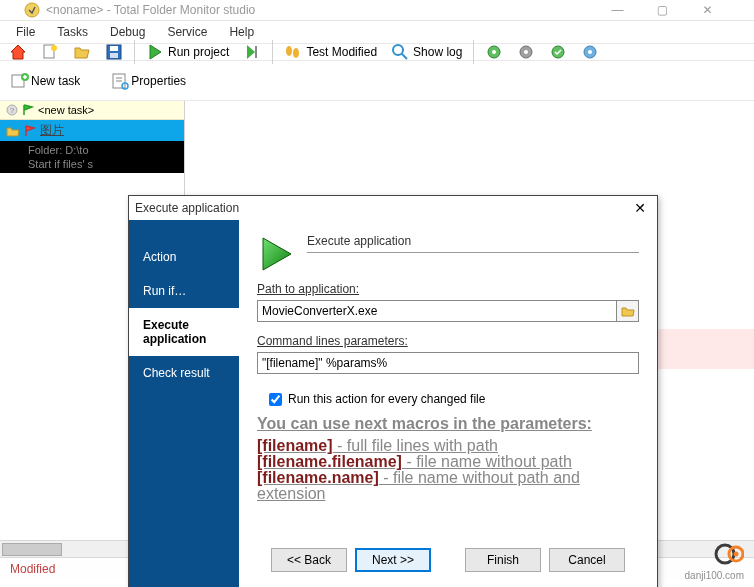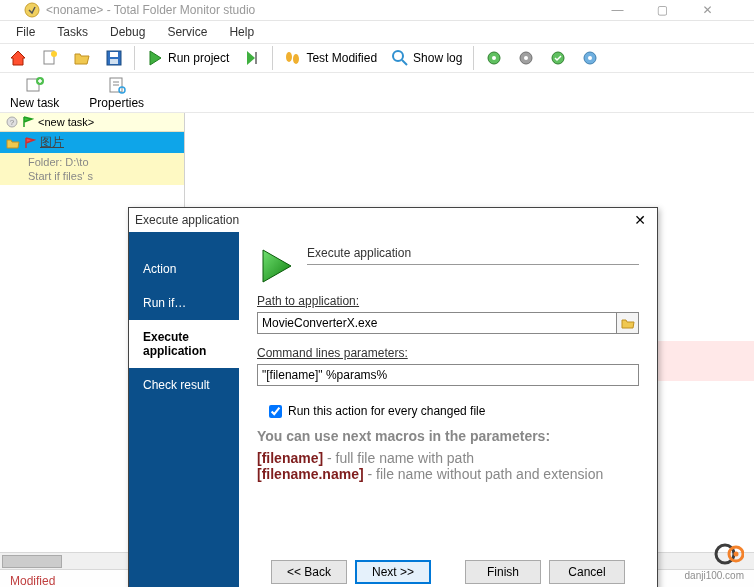--- a/index.html
+++ b/index.html
@@ -9,38 +9,38 @@
 .titlebar { height: 21px; background: #fff; display: flex; align-items: center; padding: 0 24px; border-bottom: 1px solid #e5e5e5; color: #999; }
 .titlebar .icon { width: 16px; height: 16px; margin-right: 6px; }
 .titlebar .title { flex: 1; font-size: 12px; }
 .titlebar .winbtn { width: 45px; height: 28px; display: flex; align-items: center; justify-content: center; color: #999; cursor: pointer; }
 
 
 .menubar { height: 22px; display: flex; align-items: center; padding: 2px 6px; gap: 2px; }
 .menubar .mitem { padding: 2px 10px; color: #333; cursor: pointer; }
 
 
-.toolbar { height: 30px; display: flex; align-items: center; padding: 3px 4px; gap: 4px; border-top: 1px solid #e8e8e8; border-bottom: 1px solid #e8e8e8; }
+.toolbar { height: 18px; display: flex; align-items: center; padding: 3px 4px; gap: 4px; border-top: 1px solid #e8e8e8; border-bottom: 1px solid #e8e8e8; }
 .tbtn { display: flex; align-items: center; gap: 4px; padding: 3px 5px; cursor: pointer; border-radius: 2px; }
 .tbtn .ico { width: 18px; height: 18px; display: inline-block; }
 .tbtn span.lbl { font-size: 12px; }
 .tsep { width: 1px; height: 24px; background: #d0d0d0; margin: 0 2px; }
 
 
 .toolbar2 { height: 40px; display: flex; align-items: center; padding: 2px 4px; gap: 18px; border-bottom: 1px solid #e8e8e8; }
-.tbtn2 { display: flex; flex-direction: column; align-items: center; gap: 1px; cursor: pointer; padding: 2px 6px; }
+.tbtn2 { display: flex; flex-direction: row; align-items: center; gap: 1px; cursor: pointer; padding: 2px 6px; }
 .tbtn2 .ico { width: 20px; height: 20px; }
 
 
 .mainarea { position: relative; height: calc(100% - 30px - 22px - 34px - 40px - 22px); display: flex; }
 .leftpane { width: 185px; background: #fff; border-right: 1px solid #d0d0d0; overflow: hidden; }
 .leftpane .tabhdr { background: #ffffdf; padding: 3px 6px; font-size: 11px; display:flex; align-items:center; gap:4px; border-bottom: 1px solid #e8e0c0; }
 .leftpane .tasktitle { background:#0ea5e9; padding: 2px 4px; display: flex; align-items: center; gap: 4px; }
 .leftpane .tasktitle .tlbl { color: #444; font-size: 12px; text-decoration: underline; }
-.leftpane .taskdetail { background: #fef9c3; padding: 2px 4px 2px 28px; font-size: 11px; color: #888; line-height: 14px; }
+.leftpane .taskdetail { background: #000000; padding: 2px 4px 2px 28px; font-size: 11px; color: #888; line-height: 14px; }
 .rightpane { flex: 1; background: #fff; position: relative; }
 .pinkstrip { position: absolute; top: 228px; left: 0; right: 0; height: 40px; background: #ffe8e8; }
 .scrollbar-h { height: 17px; background: #f0f0f0; border-top: 1px solid #d8d8d8; display: flex; align-items: center; }
 .scrollbar-h .thumb { width: 60px; height: 13px; background: #ccc; border: 1px solid #aaa; margin-left: 2px;}
 
 
 .statusbar { height: 22px; display: flex; align-items: center; padding: 0 10px; border-top: 1px solid #d8d8d8; background: #fefefe; }
 .statusbar .mod { color: #c04040; }
 
 
@@ -56,21 +56,21 @@
 .dlgmain .hdr { display: flex; align-items: flex-start; gap: 10px; margin-bottom: 8px; }
 .dlgmain .hdr .playico { width: 40px; height: 40px; }
 .dlgmain .hdr .htxt { display: flex; flex-direction: column; flex: 1; }
 .dlgmain .hdr .htxt .h1 { font-size: 12px; color: #333; }
 .dlgmain .hline { border-bottom: 1px solid #999; margin: 4px 0 14px 0; }
 .dlgmain .lbl { font-size: 12px; color: #333; margin-bottom: 4px; text-decoration: underline; }
 .dlgmain .fldrow { display: flex; margin-bottom: 12px; }
 .dlgmain input[type=text] { flex: 1; border: 1px solid #888; padding: 3px 4px; font-size: 12px; height: 22px; background: #fff; }
 .dlgmain .browse { width: 22px; height: 22px; border: 1px solid #888; border-left: none; display:flex; align-items:center; justify-content:center; cursor:pointer; background:#f4f4f4;}
 .dlgmain .chkrow { display: flex; align-items: center; gap: 6px; margin: 6px 0 10px 12px; }
-.dlgmain .macros { color: #888; font-size: 14px; line-height: 16px; }
+.dlgmain .macros { color: #888; font-size: 16px; line-height: 16px; text-decoration: underline; }
 .dlgmain .macros .mhead { font-weight: bold; margin-bottom: 6px; color: #888; }
 .dlgmain .macros b { color: #7f1d1d; }
 .dlgmain .spacer { flex: 1; }
 .dlgbtns { display: flex; gap: 8px; justify-content: flex-end; padding: 8px 14px 12px 14px; }
 .dlgbtns button { width: 76px; height: 24px; font-size: 12px; background: #e8e8e8; border: 1px solid #aaa; cursor: pointer; }
 .dlgbtns button.primary { border: 2px solid #0078d7; background: #e5f1fb; }
 
 
 .watermark { position: absolute; right: 10px; bottom: 18px; display: flex; align-items: center; gap: 6px; opacity: 0.95; }
 .watermark .logo { width: 30px; height: 30px; display:flex; align-items:center; justify-content:center; }
@@ -321,21 +321,22 @@
         <div class="lbl">Command lines parameters:</div>
         <div class="fldrow">
           <input type="text" value="&quot;[filename]&quot; %params%" style="">
         </div>
         <div class="chkrow">
           <input type="checkbox" checked="" style="">
           <span>Run this action for every changed file</span>
         </div>
         <div class="macros">
           <div class="mhead">You can use next macros in the parameters:</div>
-          <div><b>[filename]</b><span> - full file name with path</span></div>
+          <div><b>[filename]</b><span> - full file lines with path</span></div>
+          <div><b>[filename.filename]</b><span> - file name without path</span></div>
           <div><b>[filename.name]</b><span> - file name without path and extension</span></div>
         </div>
         <div class="spacer"></div>
         <div class="dlgbtns">
           <button>&lt;&lt; Back</button>
           <button class="primary">Next &gt;&gt;</button>
           <div style="width:18px"></div>
           <button>Finish</button>
           <button>Cancel</button>
         </div>

